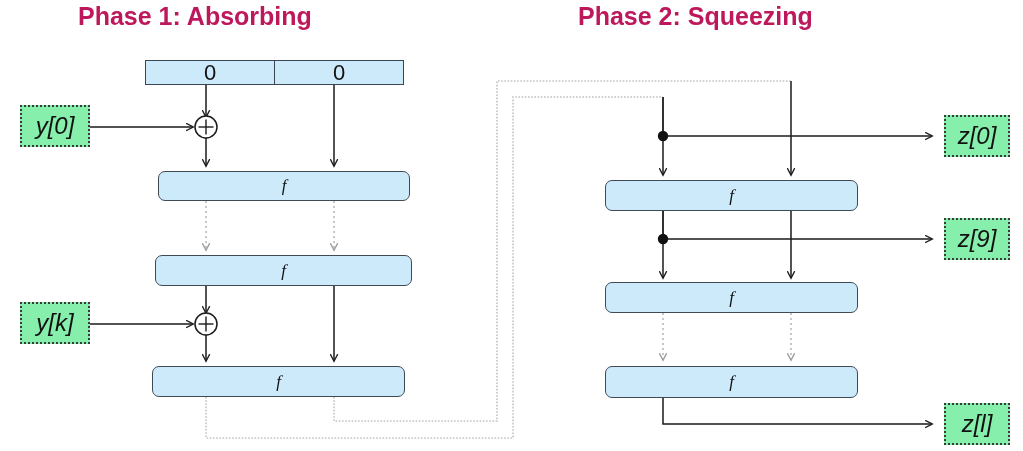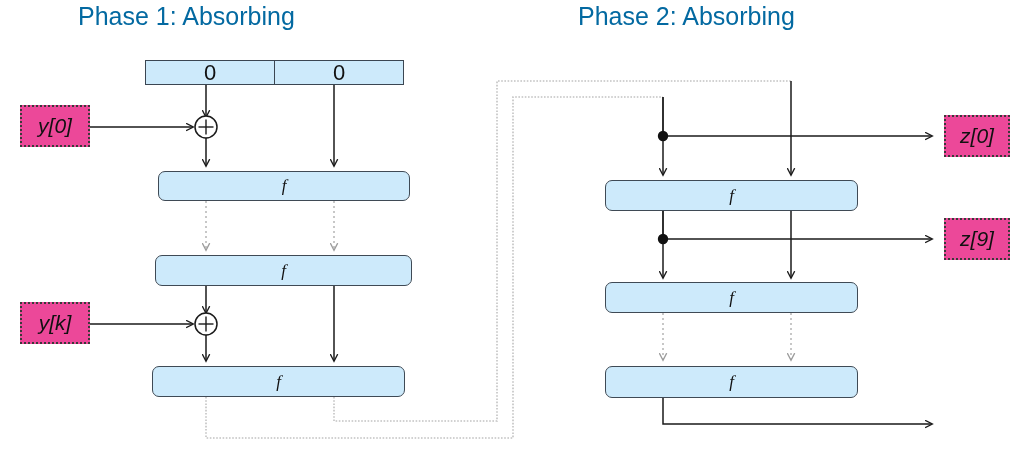--- a/index.html
+++ b/index.html
@@ -2,42 +2,42 @@
 <html><head>
 <meta charset="utf-8">
 <style>
   html,body{margin:0;padding:0;background:#ffffff;}
   body{width:1023px;height:451px;overflow:hidden;
        font-family:"Liberation Sans","DejaVu Sans",sans-serif;}
   #stage{position:relative;width:1023px;height:451px;background:#fff;}
   svg#wires{position:absolute;left:0;top:0;width:1023px;height:451px;}
 
   .phase-title{
-    position:absolute;font-size:25px;color:#0369a1;white-space:nowrap;
-    font-weight:400;letter-spacing:0px;
+    position:absolute;font-size:25px;color:#be185d;white-space:nowrap;
+    font-weight:700;letter-spacing:0px;
   }
   
   .state-bar{position:absolute;display:flex;border:1.6px solid #3b4652;
              box-sizing:border-box;background:#cdeafb;}
   .state-cell{flex:1;display:flex;align-items:center;justify-content:center;
               font-size:22px;color:#111;box-sizing:border-box;}
   .state-cell.sep{border-left:1.6px solid #3b4652;}
 
   
   .fbox{position:absolute;box-sizing:border-box;background:#cdeafb;
         border:1.6px solid #3f4a55;border-radius:7px;
         display:flex;align-items:center;justify-content:center;
         font-style:italic;font-size:17px;color:#111;
         font-family:"Liberation Serif","DejaVu Serif",serif;}
 
   
-  .dbox{position:absolute;box-sizing:border-box;background:#ec4899;
+  .dbox{position:absolute;box-sizing:border-box;background:#86efac;
         border:2px dotted #3a3a3a;
         display:flex;align-items:center;justify-content:center;
-        font-style:italic;font-size:21px;color:#111;
+        font-style:italic;font-size:24px;color:#111;
         font-family:"Liberation Sans","DejaVu Sans",sans-serif;}
 </style>
 </head>
 <body>
 
 <div id="stage">
 
   <svg id="wires" viewBox="0 0 1023 451">
     <defs>
       <marker id="arrDark" markerWidth="9" markerHeight="9" refX="7.4" refY="4.5" orient="auto" markerUnits="userSpaceOnUse">
@@ -136,34 +136,35 @@
       <circle cx="206" cy="324" r="11" fill="#ffffff" stroke="#1a1a1a" stroke-width="1.5"></circle>
       <line x1="198.5" y1="324" x2="213.5" y2="324" stroke="#1a1a1a" stroke-width="1.4"></line>
       <line x1="206" y1="316.5" x2="206" y2="331.5" stroke="#1a1a1a" stroke-width="1.4"></line>
     </g>
 
     <circle cx="663" cy="136" r="5.2" fill="#111111"></circle>
     <circle cx="663" cy="239" r="5.2" fill="#111111"></circle>
   </svg>
 
   <div class="phase-title" style="left:78px;top:2px;">Phase 1: Absorbing</div>
-  <div class="phase-title" style="left:578px;top:2px;">Phase 2: Absorbing</div>
+  <div class="phase-title" style="left:578px;top:2px;">Phase 2: Squeezing</div>
 
   <div class="state-bar" style="left:145px;top:60px;width:259px;height:25px;">
     <div class="state-cell">0</div>
     <div class="state-cell sep">0</div>
   </div>
 
   <div class="fbox" style="left:158px;top:171px;width:252px;height:30px;">f</div>
   <div class="fbox" style="left:155px;top:255px;width:257px;height:31px;">f</div>
   <div class="fbox" style="left:152px;top:366px;width:253px;height:31px;">f</div>
 
   <div class="dbox" style="left:20px;top:105px;width:70px;height:42px;">y[0]</div>
   <div class="dbox" style="left:20px;top:302px;width:70px;height:42px;">y[k]</div>
 
   <div class="fbox" style="left:605px;top:180px;width:253px;height:31px;">f</div>
   <div class="fbox" style="left:605px;top:282px;width:253px;height:31px;">f</div>
   <div class="fbox" style="left:605px;top:366px;width:253px;height:32px;">f</div>
 
   <div class="dbox" style="left:944px;top:115px;width:66px;height:42px;text-align:right;">z[0]</div>
   <div class="dbox" style="left:944px;top:218px;width:66px;height:42px;">z[9]</div>
+  <div class="dbox" style="left:944px;top:403px;width:66px;height:42px;">z[l]</div>
 
 </div>
 
 </body></html>

